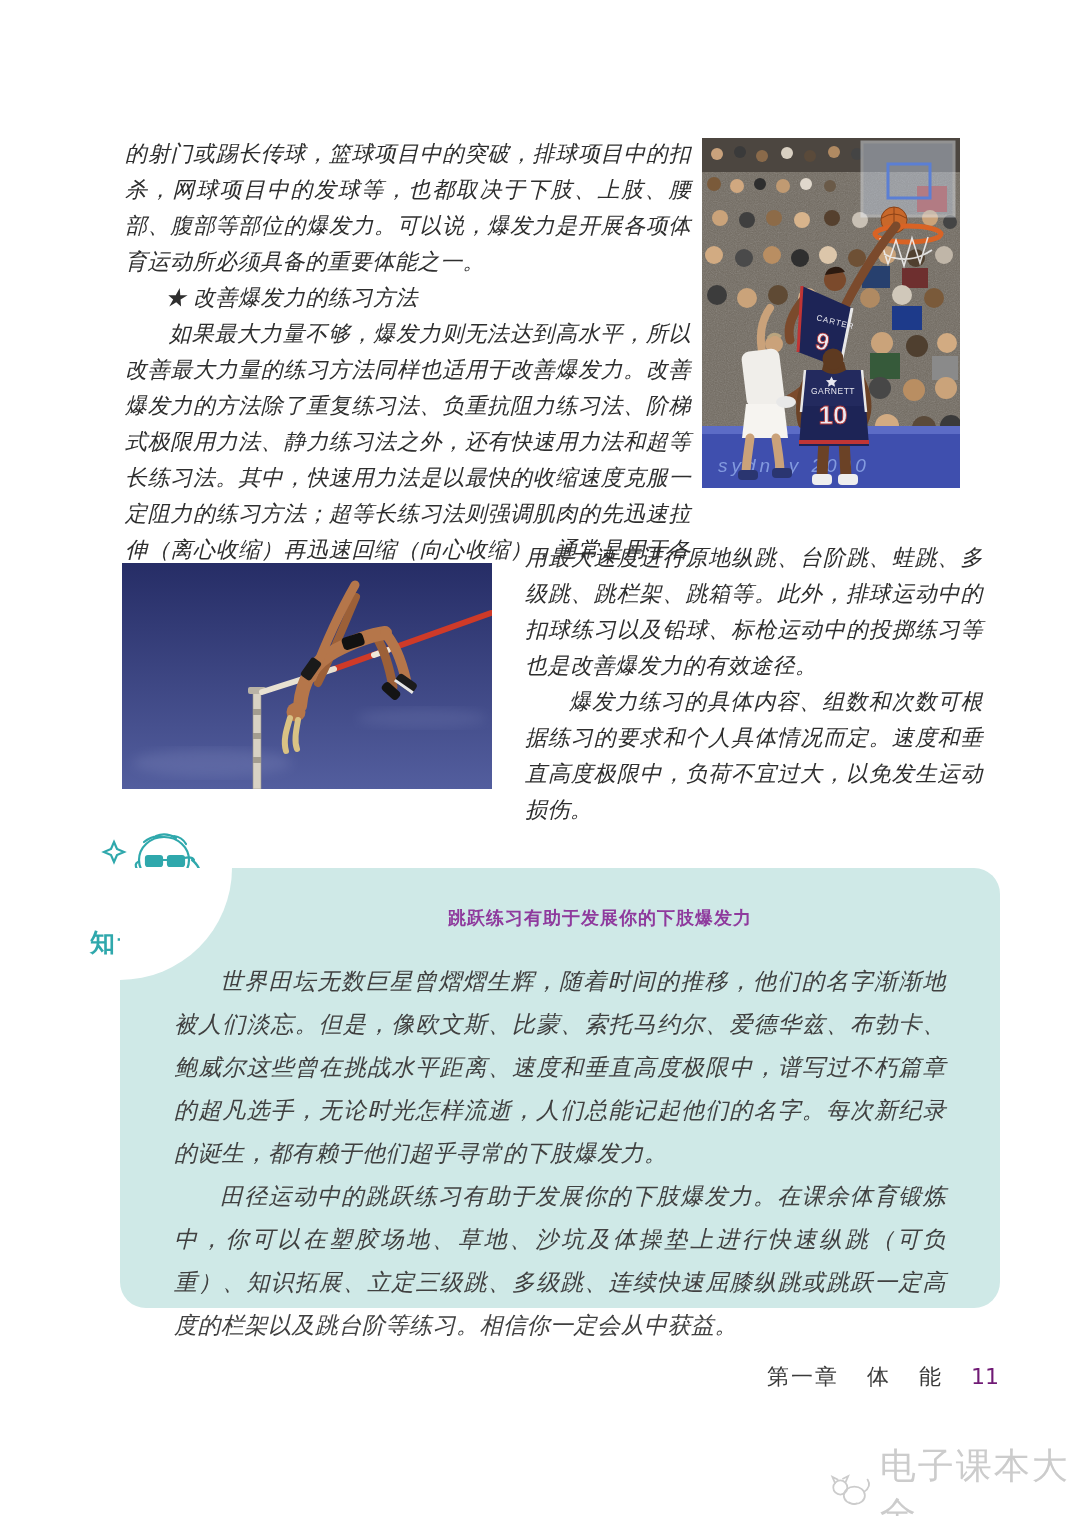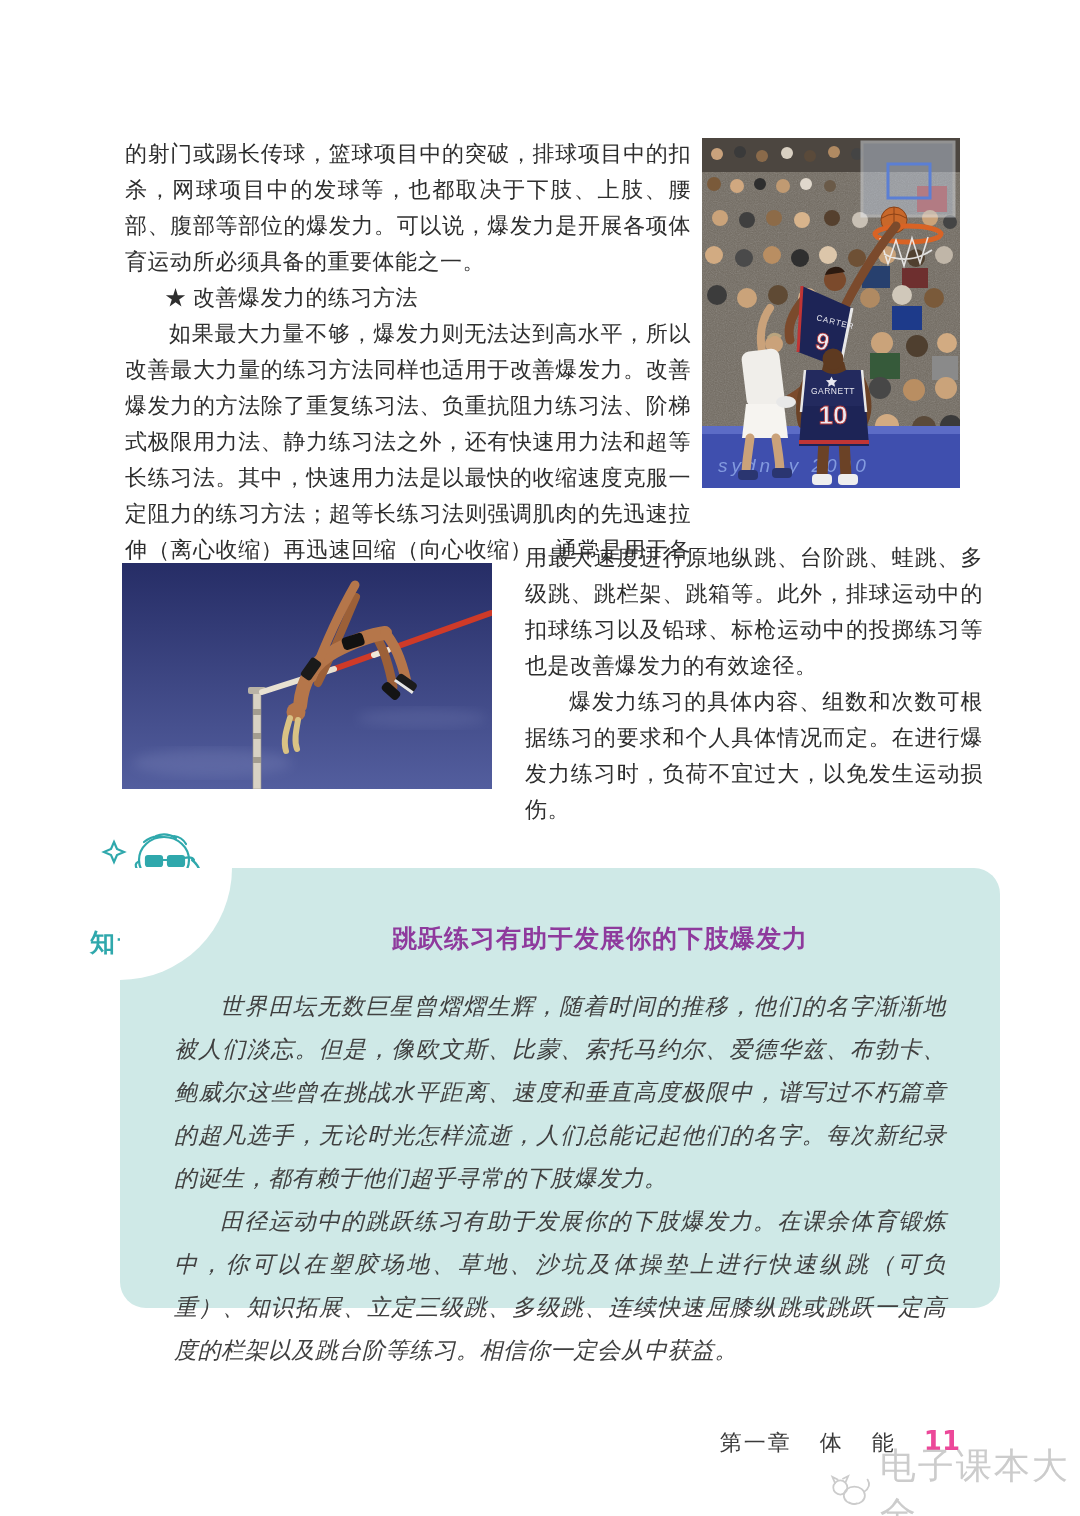--- a/index.html
+++ b/index.html
@@ -3,40 +3,40 @@
 <meta charset="utf-8">
 <style>
   html,body{margin:0;padding:0;background:#ffffff;}
   .page{
     position:relative;width:1080px;height:1516px;background:#ffffff;
     font-family:"Liberation Serif","DejaVu Serif",serif;color:#2e2e2e;overflow:hidden;
   }
   
   .col-left{position:absolute;left:125px;top:136px;width:566px;}
   .col-right{position:absolute;left:525px;top:540px;width:458px;}
-  .col-left p,.col-right p{margin:0;font-size:22px;line-height:36px;text-align:justify;letter-spacing:.5px;}
+  .col-left p,.col-right p{margin:0;font-size:22px;line-height:36px;text-align:justify;letter-spacing:.5px;font-style:italic;}
   .star-line{text-indent:1.8em;text-align:left;}
   .indent{text-indent:2em;}
   
   .photo-basketball{position:absolute;left:702px;top:138px;width:258px;height:350px;}
   .photo-highjump{position:absolute;left:122px;top:563px;width:370px;height:226px;}
   .photo-basketball svg,.photo-highjump svg{display:block;width:100%;height:100%;}
   
   .kbox{position:absolute;left:120px;top:868px;width:880px;height:440px;background:#cfe9e7;border-radius:26px;}
   .kbox-notch{position:absolute;left:0;top:0;width:112px;height:112px;background:#ffffff;border-bottom-right-radius:100%;}
-  .kbox-title{margin:0;padding:54px 40px 0 120px;text-align:center;font-size:25px;font-weight:bold;color:#8e3a9d;letter-spacing:1px;font-family:"Liberation Serif","DejaVu Serif",serif;}
+  .kbox-title{margin:0;padding:38px 40px 0 120px;text-align:center;font-size:18px;font-weight:bold;color:#8e3a9d;letter-spacing:1px;font-family:"Liberation Serif","DejaVu Serif",serif;}
   .kbox-body{padding:30px 54px 0 54px;}
   .kbox-body p{margin:0;font-size:23px;line-height:43px;text-align:justify;color:#404040;font-style:italic;letter-spacing:.5px;}
   
   .mascot{position:absolute;left:86px;top:824px;width:190px;}
   .mascot svg{display:block;}
   .mascot-label{color:#2fa8ac;font-weight:bold;font-size:25px;font-family:"Liberation Sans","DejaVu Sans",sans-serif;letter-spacing:3px;margin:-4px 0 0 4px;}
   
-  .footer{position:absolute;top:1426px;left:0;width:960px;display:flex;justify-content:flex-end;align-items:baseline;gap:28px;font-size:22px;color:#3a3a3a;letter-spacing:2px;}
-  .footer .pagenum{font-family:"DejaVu Sans","Liberation Sans",sans-serif;font-weight:bold;font-size:26px;color:#ec4899;letter-spacing:0;}
+  .footer{position:absolute;top:1362px;left:0;width:960px;display:flex;justify-content:flex-end;align-items:baseline;gap:28px;font-size:22px;color:#3a3a3a;letter-spacing:2px;padding-left:39px;}
+  .footer .pagenum{font-family:"DejaVu Sans","Liberation Sans",sans-serif;font-weight:normal;font-size:22px;color:#701a75;letter-spacing:0;}
   
   .watermark{position:absolute;top:1442px;left:828px;display:flex;align-items:center;gap:6px;color:#c9c9c9;}
   .watermark-text{font-size:36px;letter-spacing:2px;font-family:"Liberation Sans","DejaVu Sans",sans-serif;color:#cccccc;}
 </style>
 </head>
 <body>
 
 <div class="page">
 
   <div class="col-left">
@@ -170,21 +170,21 @@
         <text x="131" y="256" font-size="8.5" fill="#e8e8f0" text-anchor="middle" letter-spacing="0.5" font-family="Liberation Sans, sans-serif">GARNETT</text>
         <text x="131" y="286" font-size="26" font-weight="bold" fill="#eceaf2" stroke="#b23333" stroke-width="0.8" text-anchor="middle" font-family="Liberation Sans, sans-serif">10</text>
         <path d="M120 232 q 11 8 24 0 l -2 -8 l -20 0 Z" fill="#5e3a20"></path>
         <circle cx="131" cy="221" r="10.5" fill="#5e3a20"></circle>
       </g>
     </svg>
   </div>
 
   <div class="col-right">
     <p>用最大速度进行原地纵跳、台阶跳、蛙跳、多级跳、跳栏架、跳箱等。此外，排球运动中的扣球练习以及铅球、标枪运动中的投掷练习等也是改善爆发力的有效途径。</p>
-    <p class="indent">爆发力练习的具体内容、组数和次数可根据练习的要求和个人具体情况而定。在进行爆发力练习时，负荷不宜过大，以免发生运动损伤。</p>
+    <p class="indent">爆发力练习的具体内容、组数和次数可根据练习的要求和个人具体情况而定。速度和垂直高度极限中，负荷不宜过大，以免发生运动损伤。</p>
   </div>
 
   <div class="photo-highjump">
     <svg viewBox="0 0 370 226" xmlns="http://www.w3.org/2000/svg">
       <defs>
         <linearGradient id="sky" x1="0" y1="0" x2="0" y2="1">
           <stop offset="0" stop-color="#262d66"></stop>
           <stop offset="1" stop-color="#535e9e"></stop>
         </linearGradient>
         <filter id="soft">

